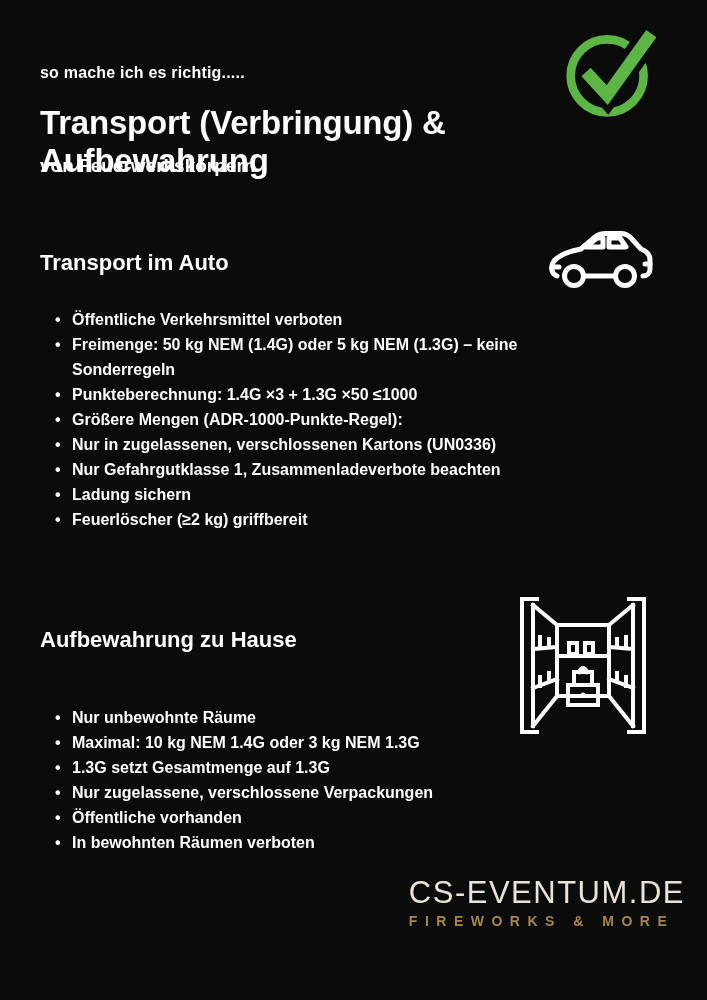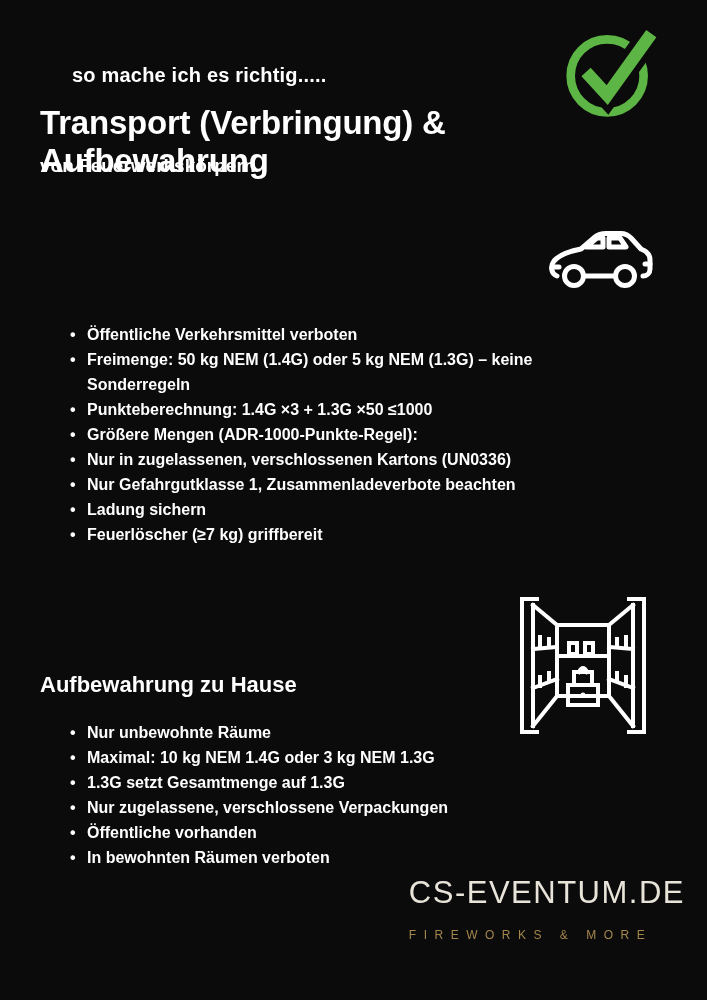--- a/index.html
+++ b/index.html
@@ -6,41 +6,41 @@
   .poster{
     position:relative;
     width:707px;height:1000px;
     background:#0b0b0b;
     color:#fff;
     font-family:"Liberation Sans",sans-serif;
     overflow:hidden;
   }
   .tagline{
     position:absolute;left:40px;top:64px;
-    font-size:20px;font-weight:700;letter-spacing:.2px;margin-left:32px;
+    font-size:16px;font-weight:700;letter-spacing:.2px;
   }
   .check-icon{position:absolute;left:563px;top:24px;width:96px;height:96px;}
   .title{
     position:absolute;left:40px;top:104px;width:640px;
     font-size:33px;font-weight:700;letter-spacing:-.2px;
   }
   .subtitle{
     position:absolute;left:40px;top:155px;
     font-size:19px;font-weight:700;
   }
   .section-heading{
     position:absolute;left:40px;
     font-size:22px;font-weight:700;
   }
   .heading-transport{top:250px;}
-  .heading-storage{top:672px;}
+  .heading-storage{top:627px;}
   .car-icon{position:absolute;left:545px;top:226px;width:110px;height:66px;}
   .storage-icon{position:absolute;left:513px;top:593px;width:140px;height:145px;}
   ul.bullets{
-    position:absolute;left:55px;margin:15px;padding:0;list-style:none;
+    position:absolute;left:55px;margin:0;padding:0;list-style:none;
     width:545px;
     font-size:16px;font-weight:700;line-height:25px;
   }
   ul.bullets li{position:relative;padding-left:17px;max-width:528px;}
   ul.bullets li::before{
     content:"\2022";
     position:absolute;left:0;top:0;
   }
   .list-transport{top:307px;}
   .list-storage{top:705px;}
@@ -48,22 +48,22 @@
     position:absolute;right:22px;top:875px;
     text-align:left;
   }
   .logo-brand{
     font-size:31px;font-weight:400;
     letter-spacing:1.5px;
     color:#e9e4d9;
     transform:scaleY(1.02);
   }
   .logo-sub{
-    margin-top:17px;
-    font-size:12px;font-weight:400;
+    margin-top:2px;
+    font-size:14px;font-weight:700;
     letter-spacing:7.5px;
     color:#a5874e;
     white-space:nowrap;
   }
 </style>
 </head>
 <body>
 
 <div class="poster">
 
@@ -73,20 +73,21 @@
     <svg viewBox="0 0 100 100" width="96" height="96">
       <circle cx="46" cy="54" r="38" fill="none" stroke="#5cb544" stroke-width="9"></circle>
       <path d="M24 50 L46 74 L92 10" fill="none" stroke="#0b0b0b" stroke-width="26" stroke-linecap="butt" stroke-linejoin="miter"></path>
       <path d="M24 50 L46 74 L92 10" fill="none" stroke="#5cb544" stroke-width="13" stroke-linecap="butt" stroke-linejoin="miter"></path>
     </svg>
   </div>
 
   <div class="title">Transport (Verbringung) &amp; Aufbewahrung</div>
   <div class="subtitle">von Feuerwerkskörpern</div>
 
+  <div class="section-heading heading-transport">Transport im Auto</div>
 
   <div class="car-icon">
     <svg viewBox="0 0 110 66" width="110" height="66">
       <g fill="none" stroke="#fff" stroke-width="5" stroke-linejoin="round" stroke-linecap="round">
         <path d="M12 50 C6 48 5 40 9 35 C15 28 26 25 36 23 L50 11 C53 8.5 57 7.5 61 7.5 L76 7.5 C80 7.5 83 9 86 12 L96 23 C102 25 105 29 105 34 L105 43 C105 47 102 50 98 50"></path>
         <path d="M41 21 L52 12 L58 12 L58 21 Z"></path>
         <path d="M64 12 L75 12 L81 21 L64 21 Z"></path>
         <line x1="41" y1="50" x2="68" y2="50"></line>
         <line x1="9" y1="41" x2="14" y2="41"></line>
         <line x1="100" y1="38" x2="105" y2="38"></line>
@@ -97,21 +98,21 @@
   </div>
 
   <ul class="bullets list-transport">
     <li>Öffentliche Verkehrsmittel verboten</li>
     <li>Freimenge: 50 kg NEM (1.4G) oder 5 kg NEM (1.3G) – keine Sonderregeln</li>
     <li>Punkteberechnung: 1.4G ×3 + 1.3G ×50 ≤1000</li>
     <li>Größere Mengen (ADR-1000-Punkte-Regel):</li>
     <li>Nur in zugelassenen, verschlossenen Kartons (UN0336)</li>
     <li>Nur Gefahrgutklasse 1, Zusammenladeverbote beachten</li>
     <li>Ladung sichern</li>
-    <li>Feuerlöscher (≥7 kg) griffbereit</li>
+    <li>Feuerlöscher (≥2 kg) griffbereit</li>
   </ul>
 
   <div class="storage-icon">
     <svg viewBox="0 0 140 145" width="140" height="145">
       <g fill="none" stroke="#fff" stroke-width="4" stroke-linecap="square">
 
         <line x1="9" y1="6" x2="9" y2="139"></line>
         <line x1="20" y1="12" x2="20" y2="133"></line>
         <line x1="9" y1="6" x2="24" y2="6"></line>
         <line x1="9" y1="139" x2="24" y2="139"></line>

